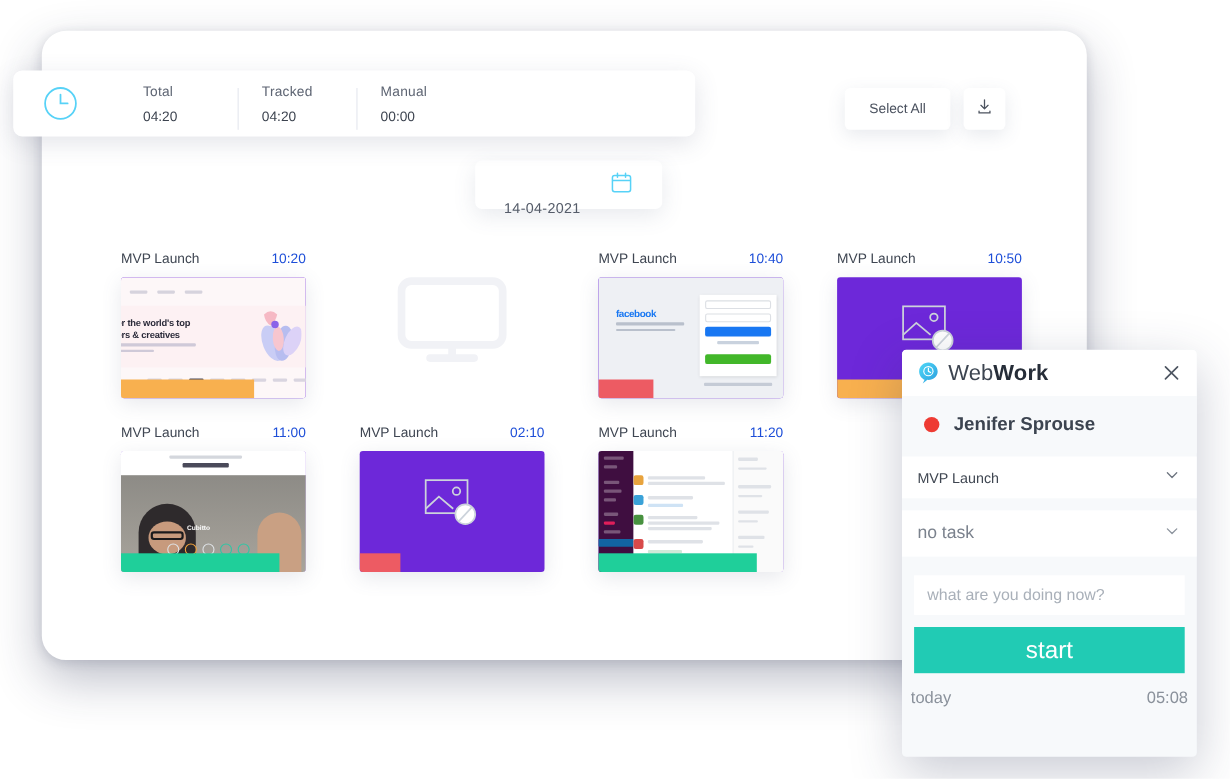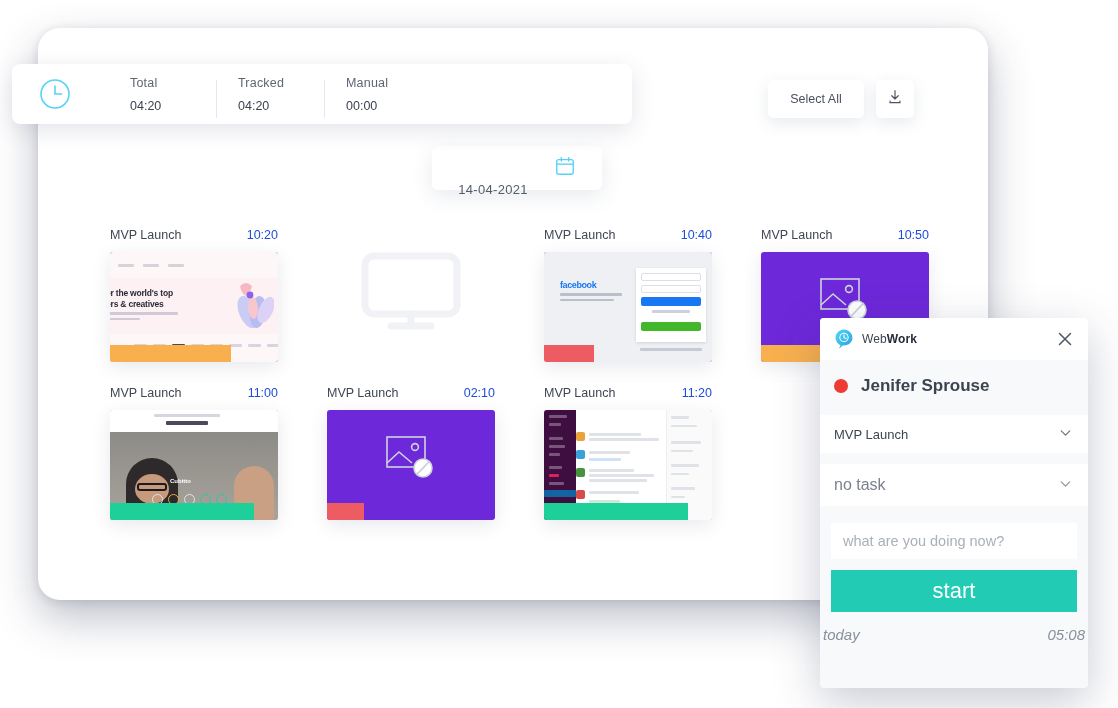--- a/index.html
+++ b/index.html
@@ -182,26 +182,26 @@
     border-radius: 4px;
     box-shadow: 0 14px 46px rgba(45,55,90,0.26);
     z-index: 20;
     overflow: hidden;
   }
   .pop-head {
     height: 42px; background:#ffffff;
     display:flex; align-items:center; padding: 0 12px 0 13px;
   }
   .pop-logo { width:22px; height:22px; flex:0 0 22px; margin-right:7px; }
-  .pop-brand { font-size:12px; color:#3c4450; letter-spacing:.1px; }
+  .pop-brand { font-size:20px; color:#3c4450; letter-spacing:.1px; }
   .pop-brand b { color:#262d38; }
   .pop-close { margin-left:auto; width:22px; height:22px; cursor:pointer; }
   .pop-user {
     height:52px; display:flex; align-items:center;
-    padding-left:14px; background:#f7f9fb;
+    padding-left:20px; background:#f7f9fb;
   }
   .dot-red { width:14px; height:14px; border-radius:50%; background:#ee3b33; margin-right:13px; }
   .user-name { font-size:17px; font-weight:bold; color:#3c4450; }
   .sel-row {
     height:38px; margin:3px 0 0; background:#ffffff;
     display:flex; align-items:center; padding:0 14px;
   }
   .sel-row.tall { height:42px; margin-top:11px; }
   .sel-val { font-size:13px; color:#3f4651; }
   .sel-row.tall .sel-val { font-size:16px; color:#7b828d; }
@@ -210,21 +210,21 @@
     margin:17px 11px 0; height:36px; background:#ffffff;
     display:flex; align-items:center; padding:0 12px;
   }
   .task-input span { font-size:14.5px; color:#a9b0b9; }
   .start-btn {
     margin:11px 11px 0; height:42px;
     background:#21cbb4; color:#ffffff;
     display:flex; align-items:center; justify-content:center;
     font-size:22px; cursor:pointer;
   }
-  .totals { margin:12px 3px 0;font-style:italic; }
+  .totals { margin:12px 8px 0; }
   .tot-row { display:flex; justify-content:space-between; font-size:15px; color:#8a919b; padding:2px 0; }
 </style>
 </head>
 <body>
 
 <div class="stage">
 
   <div class="app-window"></div>
 
   <div class="stats-bar">

